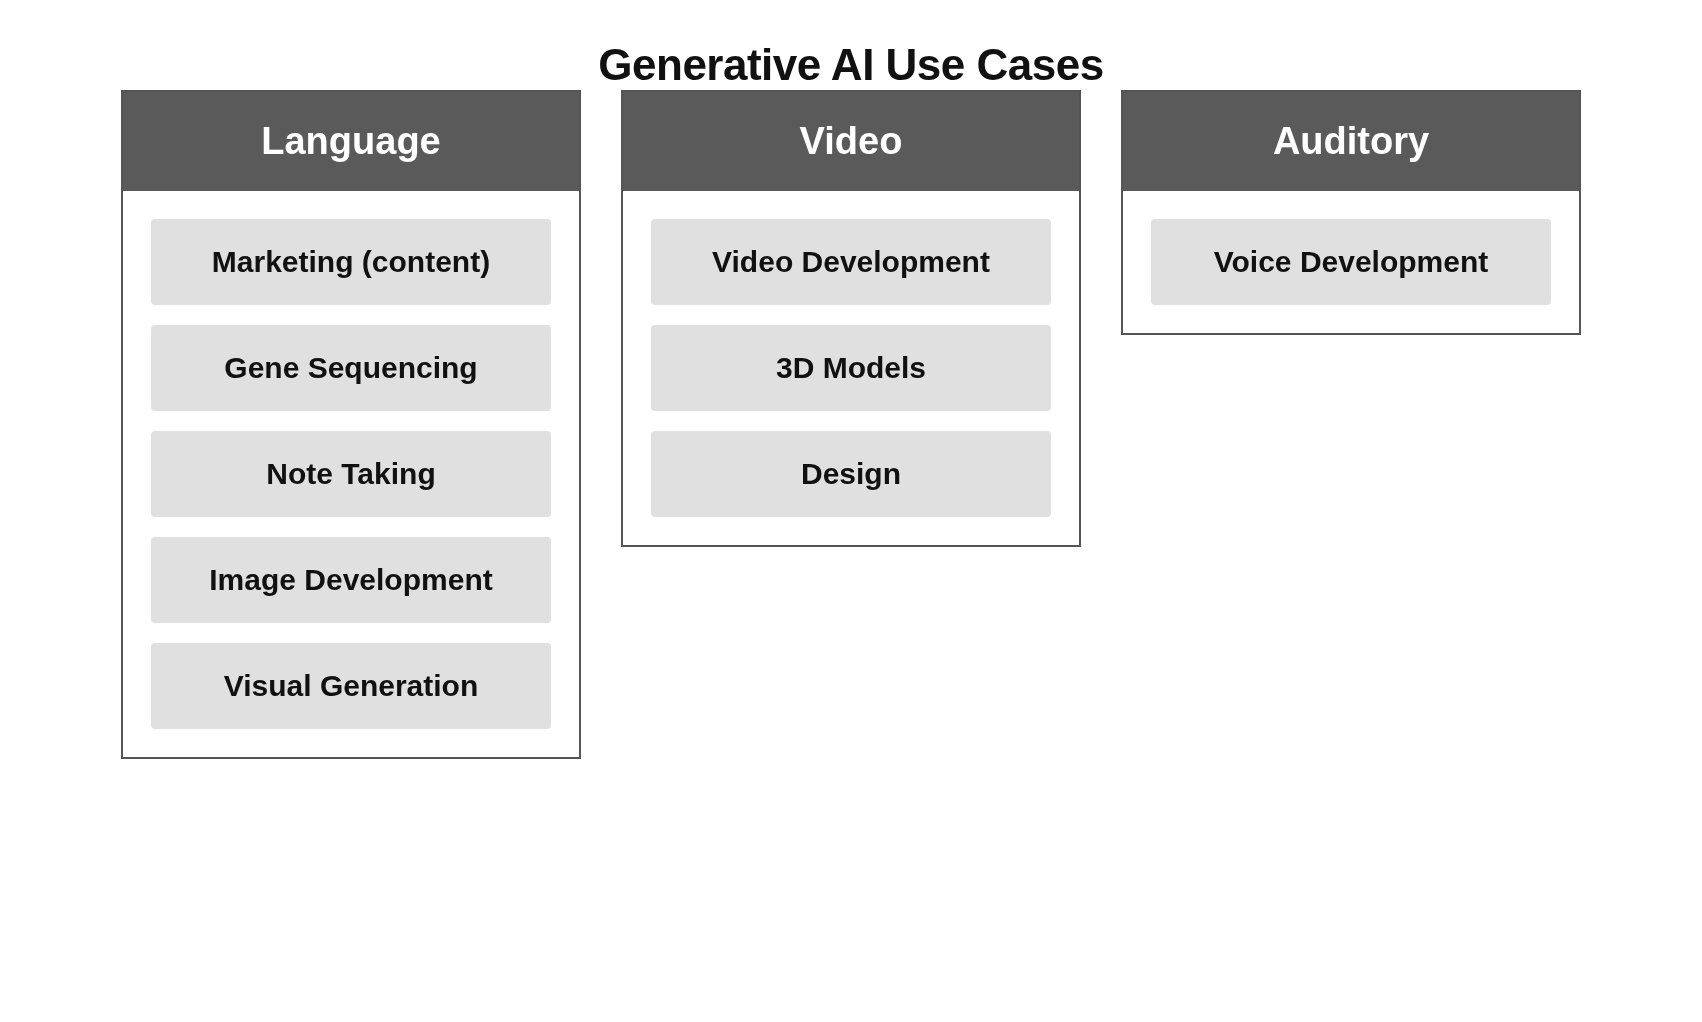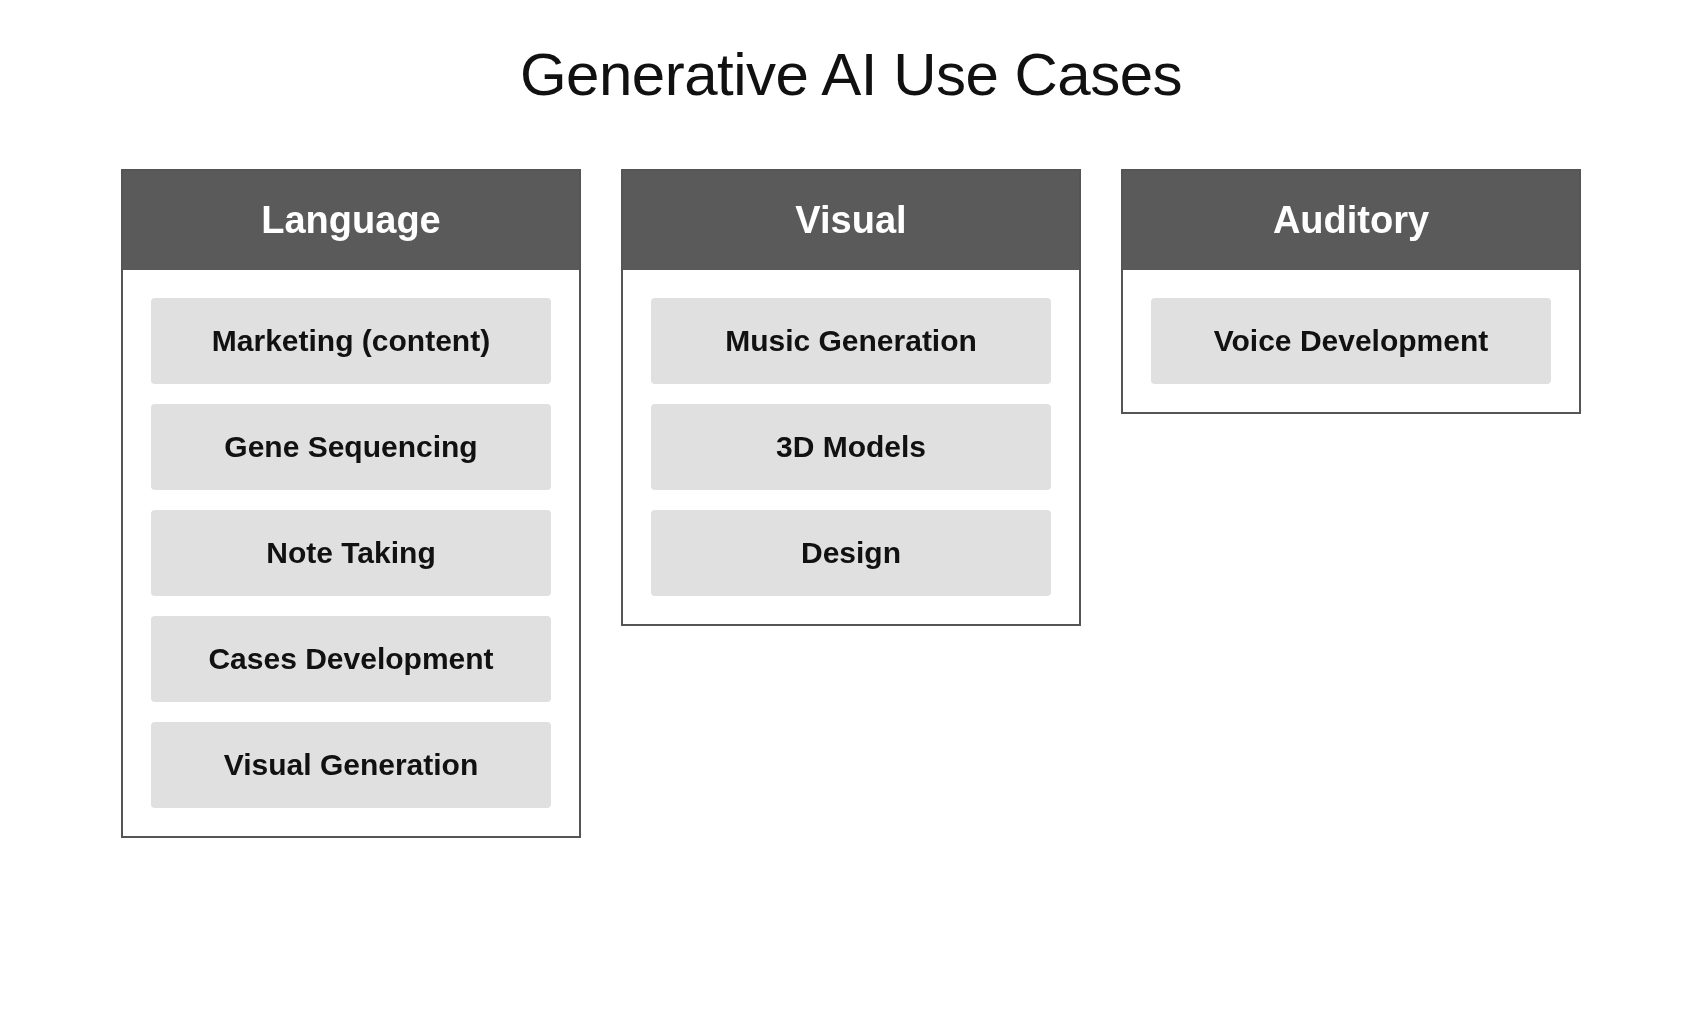--- a/index.html
+++ b/index.html
@@ -13,25 +13,24 @@
       font-family: Arial, sans-serif;
       width: 1702px;
       min-height: 1022px;
       display: flex;
       flex-direction: column;
       align-items: center;
       padding: 40px 60px;
     }
 
     .page-title {
-      font-size: 60px;
-      font-weight: 400;
+      font-size: 44px;
+      font-weight: 700;
       color: #111111;
       text-align: center;
-      margin-bottom: 60px;
       letter-spacing: -0.5px;
     }
 
     .columns-wrapper {
       display: flex;
       flex-direction: row;
       gap: 40px;
       width: 100%;
       justify-content: center;
       align-items: flex-start;
@@ -76,28 +75,28 @@
 
 <h1 class="page-title">Generative AI Use Cases</h1>
 
 <div class="columns-wrapper">
 <div class="column">
       <div class="column-header">Language</div>
       <div class="column-body">
         <div class="use-case-item">Marketing (content)</div>
         <div class="use-case-item">Gene Sequencing</div>
         <div class="use-case-item">Note Taking</div>
-        <div class="use-case-item">Cases Development</div>
+        <div class="use-case-item">Image Development</div>
         <div class="use-case-item">Visual Generation</div>
       </div>
     </div>
     <div class="column">
-      <div class="column-header">Visual</div>
+      <div class="column-header">Video</div>
       <div class="column-body">
-        <div class="use-case-item">Music Generation</div>
+        <div class="use-case-item">Video Development</div>
         <div class="use-case-item">3D Models</div>
         <div class="use-case-item">Design</div>
       </div>
     </div>
     <div class="column">
       <div class="column-header">Auditory</div>
       <div class="column-body">
         <div class="use-case-item">Voice Development</div>
       </div>
     </div>

